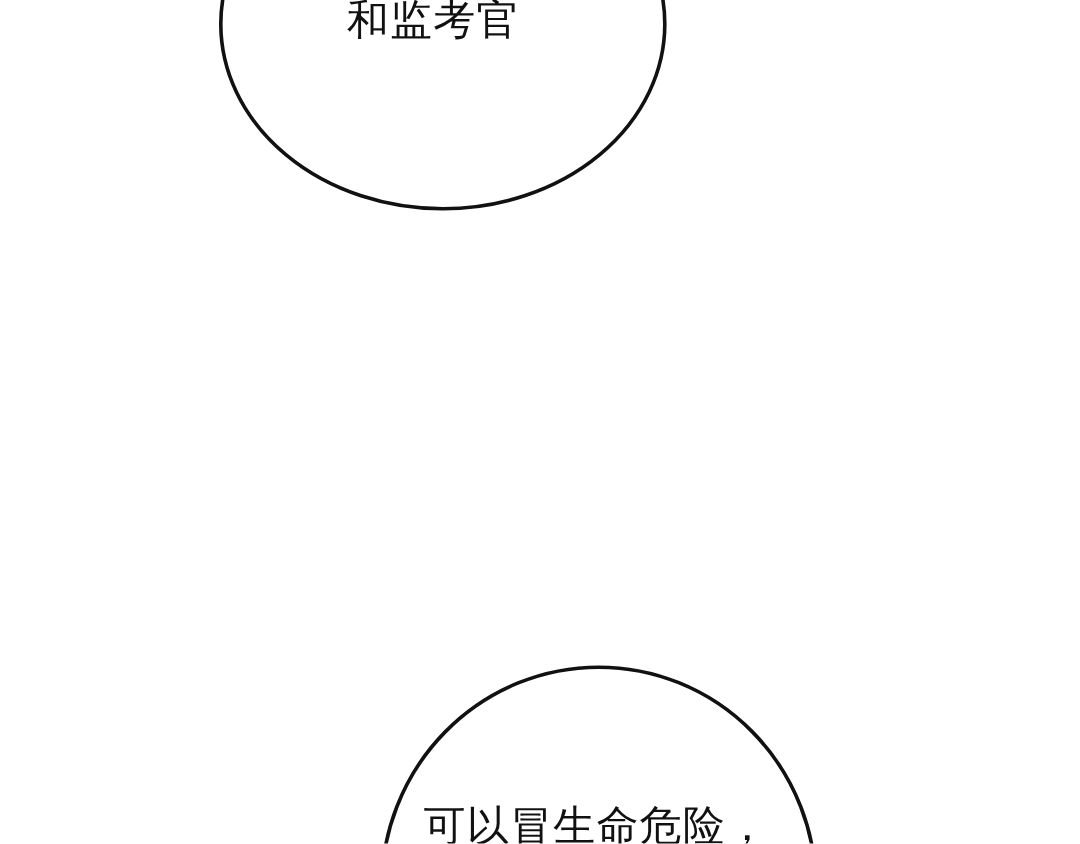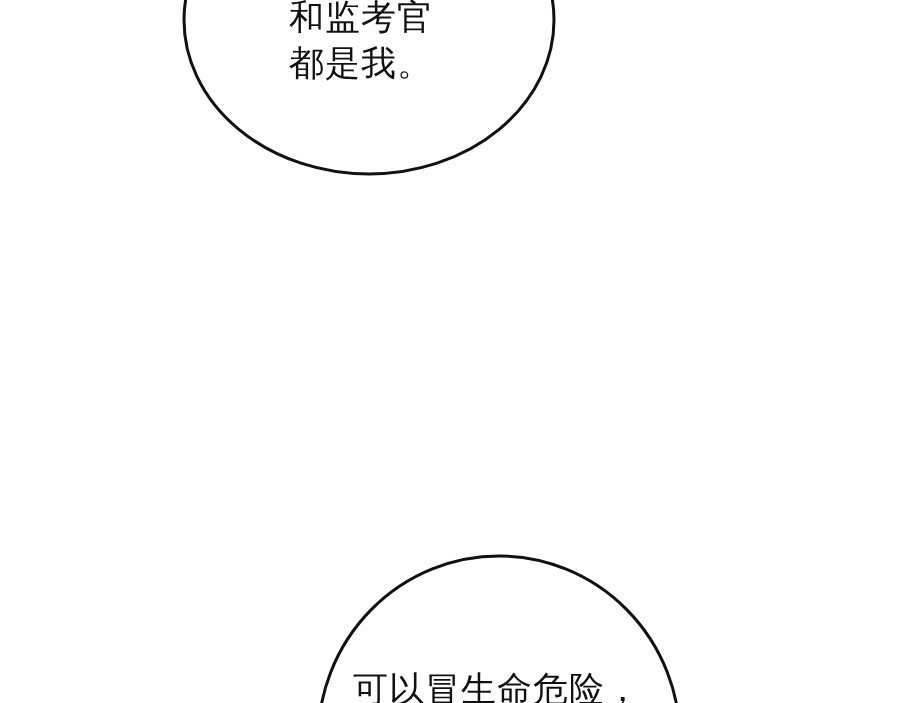--- a/index.html
+++ b/index.html
@@ -12,18 +12,17 @@
 </head>
 <body>
 
 <svg class="bubbles" width="900" height="703">
   <ellipse cx="369" cy="20" rx="185" ry="154" fill="#fff" stroke="#111" stroke-width="3"></ellipse>
   <ellipse cx="499" cy="740" rx="181" ry="184" fill="#fff" stroke="#111" stroke-width="3"></ellipse>
 </svg>
 
 <div id="t1" class="text">
   <div>和监考官</div>
-  <div>都是我。</div>
 </div>
 
 <div id="t2" class="text">
   <div>可以冒生命危险，</div>
 </div>
 
 </body></html>

